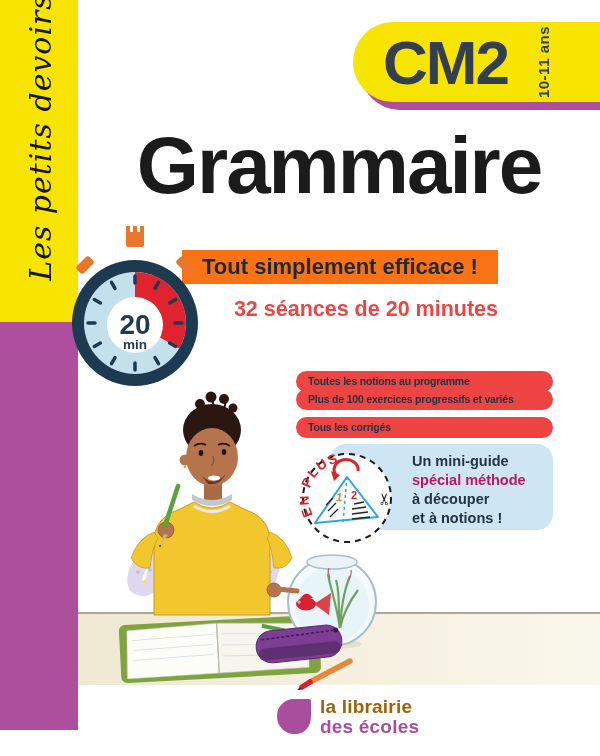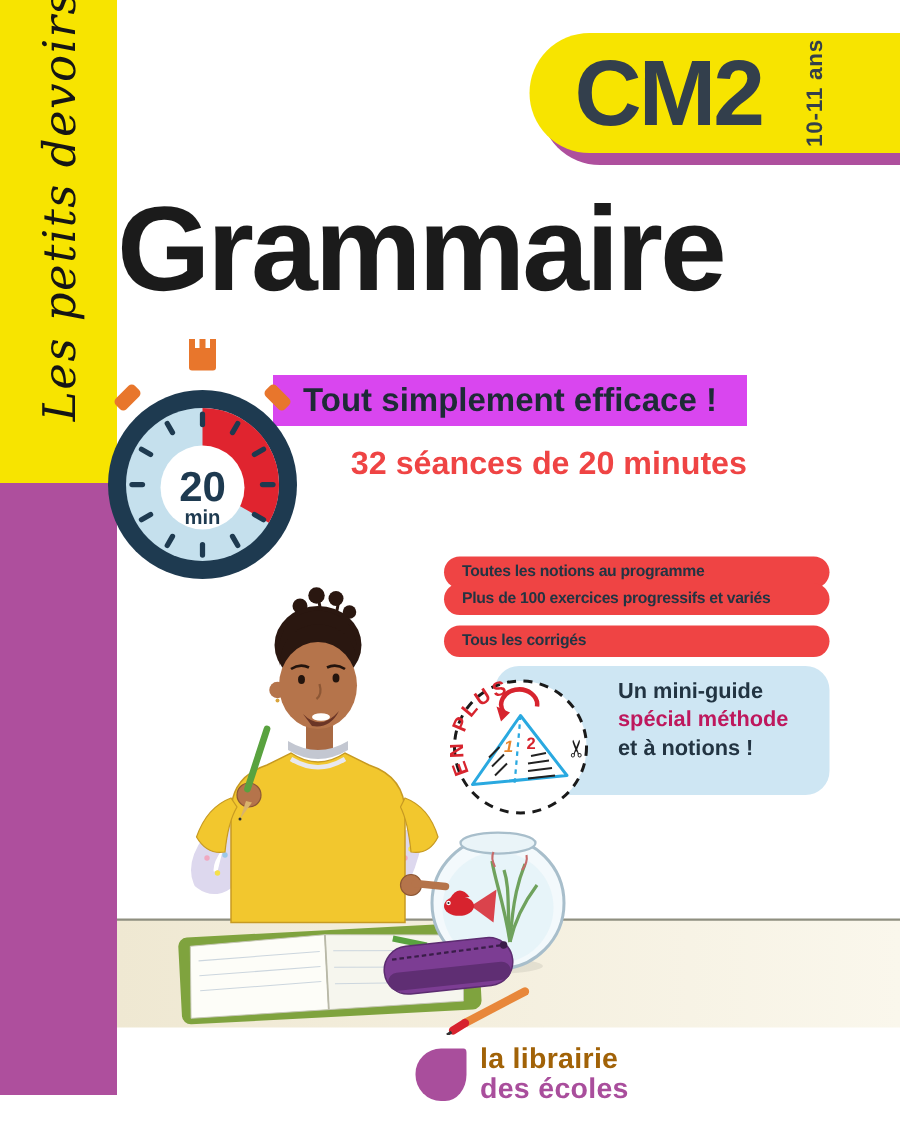--- a/index.html
+++ b/index.html
@@ -20,25 +20,25 @@
               border-radius:40px 0 0 40px;}
   .cm2-pill{left:353px;top:22px;width:247px;height:80px;background:#F7E400;
             border-radius:40px 0 0 40px;}
   .cm2-name{position:absolute;left:30px;top:0;height:68px;line-height:82px;
             font-size:62px;font-weight:900;letter-spacing:-2px;color:#333F4C;}
   .cm2-ages{position:absolute;left:182px;top:0;height:80px;display:flex;align-items:center;}
   .cm2-ages span{writing-mode:vertical-rl;transform:rotate(180deg);font-size:15px;
                  font-weight:bold;color:#333F4C;letter-spacing:.5px;white-space:nowrap;}
 
   
-  .book-title{left:78px;top:124px;width:522px;font-size:80px;
+  .book-title{left:78px;top:124px;width:522px;text-align:center;font-size:80px;
               line-height:84px;font-weight:800;color:#1b1b1b;letter-spacing:-2px;}
 
   
-  .tagline{left:182px;top:250px;width:316px;height:34px;background:#d946ef;
+  .tagline{left:182px;top:250px;width:316px;height:34px;background:#f97316;
            text-align:center;line-height:34px;font-size:22px;font-weight:800;
            color:#1E2B36;white-space:nowrap;}
   .sessions{left:182px;top:297px;width:316px;text-align:right;font-size:21.5px;
             font-weight:800;color:#ef4444;white-space:nowrap;}
 
   
   .pill{left:296px;width:257px;height:21px;background:#ef4444;border-radius:10.5px;
         line-height:21px;padding-left:12px;box-sizing:border-box;font-size:10.5px;
         font-weight:bold;color:#223442;letter-spacing:-.2px;white-space:nowrap;}
   .pill1{top:371px;} .pill2{top:389px;} .pill3{top:417px;}
@@ -236,20 +236,21 @@
   </svg>
 
   <div class="abs pill pill1">Toutes les notions au programme</div>
   <div class="abs pill pill2">Plus de 100 exercices progressifs et variés</div>
   <div class="abs pill pill3">Tous les corrigés</div>
 
   <div class="abs bonus-box">
     <div class="bonus-text">
       <div>Un mini-guide</div>
       <div class="bonus-red">spécial méthode</div>
+      <div>à découper</div>
       <div>et à notions !</div>
     </div>
   </div>
 
   <svg class="abs" style="left:300px;top:451px;" width="94" height="94" viewBox="0 0 94 94">
     <circle cx="47" cy="47" r="44" fill="#ffffff" stroke="#1a1a1a" stroke-width="2" stroke-dasharray="6,5"></circle>
     <path id="badgeArc" d="M13,64 A36,36 0 0 1 44,11" fill="none"></path>
     <text font-size="13.5" font-weight="bold" fill="#D7242E" letter-spacing="1.5">
       <textPath href="#badgeArc">EN PLUS</textPath>
     </text>

